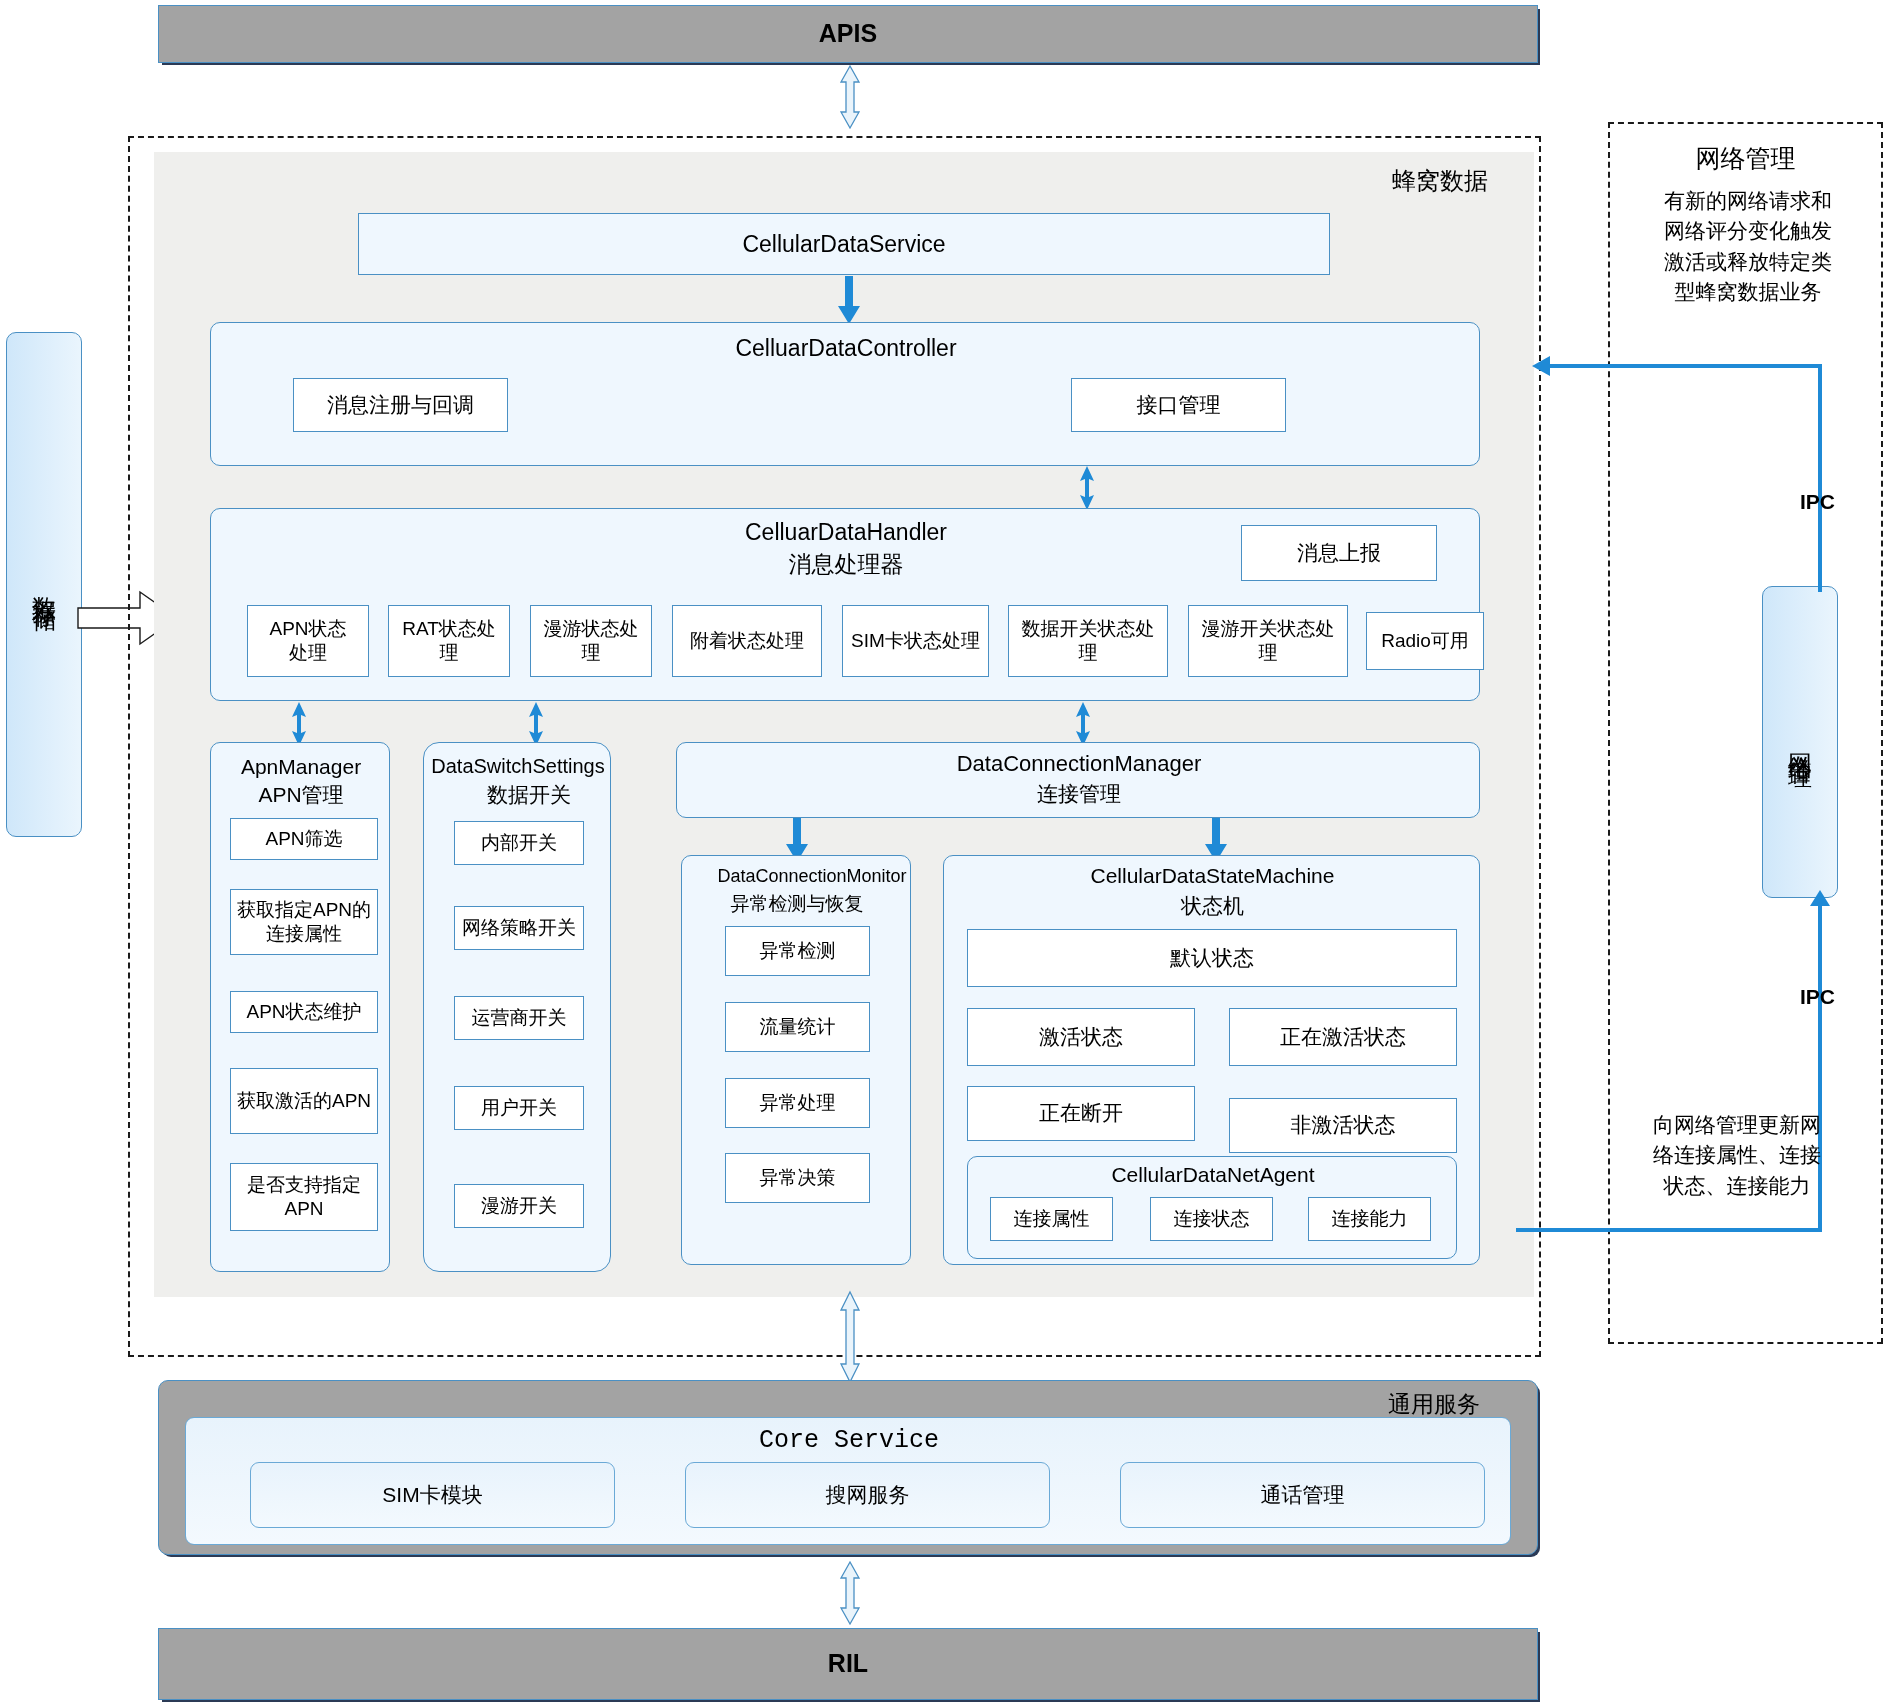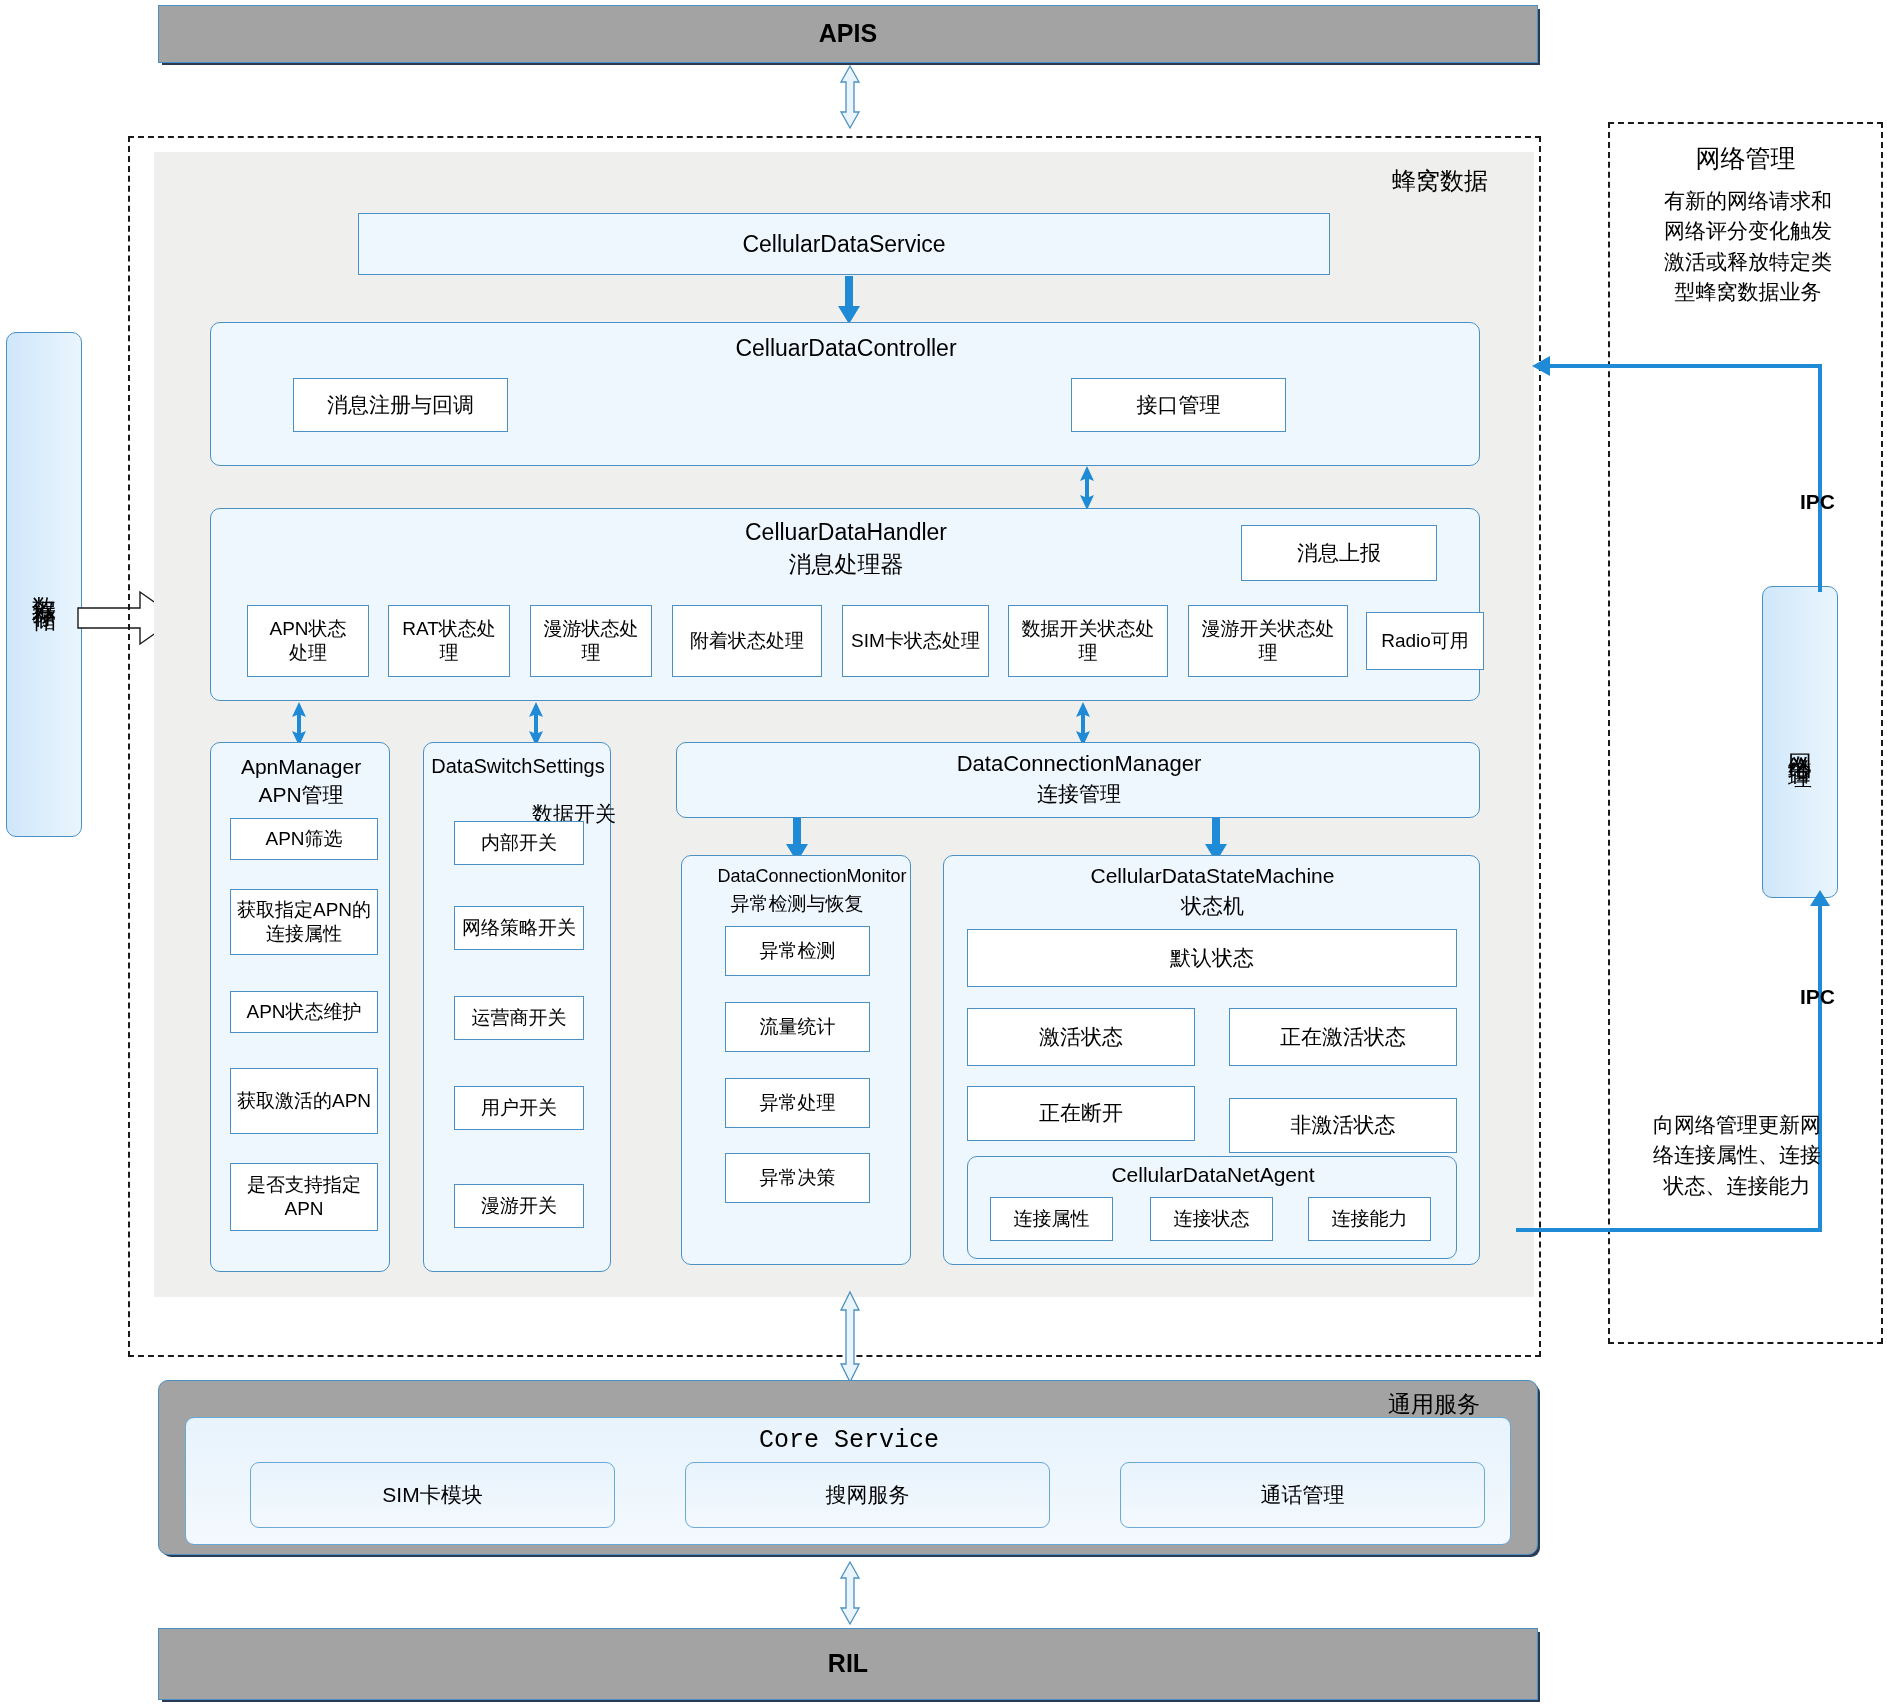--- a/index.html
+++ b/index.html
@@ -137,23 +137,23 @@
   <div class="abs lightblue-box" style="left:210px;top:742px;width:180px;height:530px;">
     <div class="abs" style="left:0;top:12px;width:180px;text-align:center;font-size:21px;">ApnManager</div>
     <div class="abs" style="left:0;top:38px;width:180px;text-align:center;font-size:21px;">APN管理</div>
     <div class="abs white-sq ctr small-label" style="left:19px;top:75px;width:148px;height:42px;">APN筛选</div>
     <div class="abs white-sq ctr small-label" style="left:19px;top:146px;width:148px;height:66px;padding:0 5px;">获取指定APN的连接属性</div>
     <div class="abs white-sq ctr small-label" style="left:19px;top:248px;width:148px;height:42px;">APN状态维护</div>
     <div class="abs white-sq ctr small-label" style="left:19px;top:325px;width:148px;height:66px;padding:0 5px;">获取激活的APN</div>
     <div class="abs white-sq ctr small-label" style="left:19px;top:420px;width:148px;height:68px;padding:0 5px;">是否支持指定APN</div>
   </div>
 
-  <div class="abs lightblue-box" style="left:423px;top:742px;width:188px;height:530px;">
+  <div class="abs lightblue-box" style="left:423px;top:742px;width:188px;height:530px;border-radius:16px;">
     <div class="abs" style="left:0;top:12px;width:188px;text-align:center;font-size:20px;">DataSwitchSettings</div>
-    <div class="abs" style="left:4px;top:38px;width:188px;text-align:right;font-size:21px;margin-top:19px;">数据开关</div>
+    <div class="abs" style="left:11px;top:38px;width:188px;text-align:center;font-size:21px;">数据开关</div>
     <div class="abs white-sq ctr small-label" style="left:30px;top:78px;width:130px;height:44px;">内部开关</div>
     <div class="abs white-sq ctr small-label" style="left:30px;top:163px;width:130px;height:44px;">网络策略开关</div>
     <div class="abs white-sq ctr small-label" style="left:30px;top:253px;width:130px;height:44px;">运营商开关</div>
     <div class="abs white-sq ctr small-label" style="left:30px;top:343px;width:130px;height:44px;">用户开关</div>
     <div class="abs white-sq ctr small-label" style="left:30px;top:441px;width:130px;height:44px;">漫游开关</div>
   </div>
 
   <div class="abs lightblue-box" style="left:676px;top:742px;width:804px;height:76px;">
     <div class="abs" style="left:0;top:8px;width:804px;text-align:center;font-size:22px;">DataConnectionManager</div>
     <div class="abs" style="left:0;top:37px;width:804px;text-align:center;font-size:21px;">连接管理</div>

